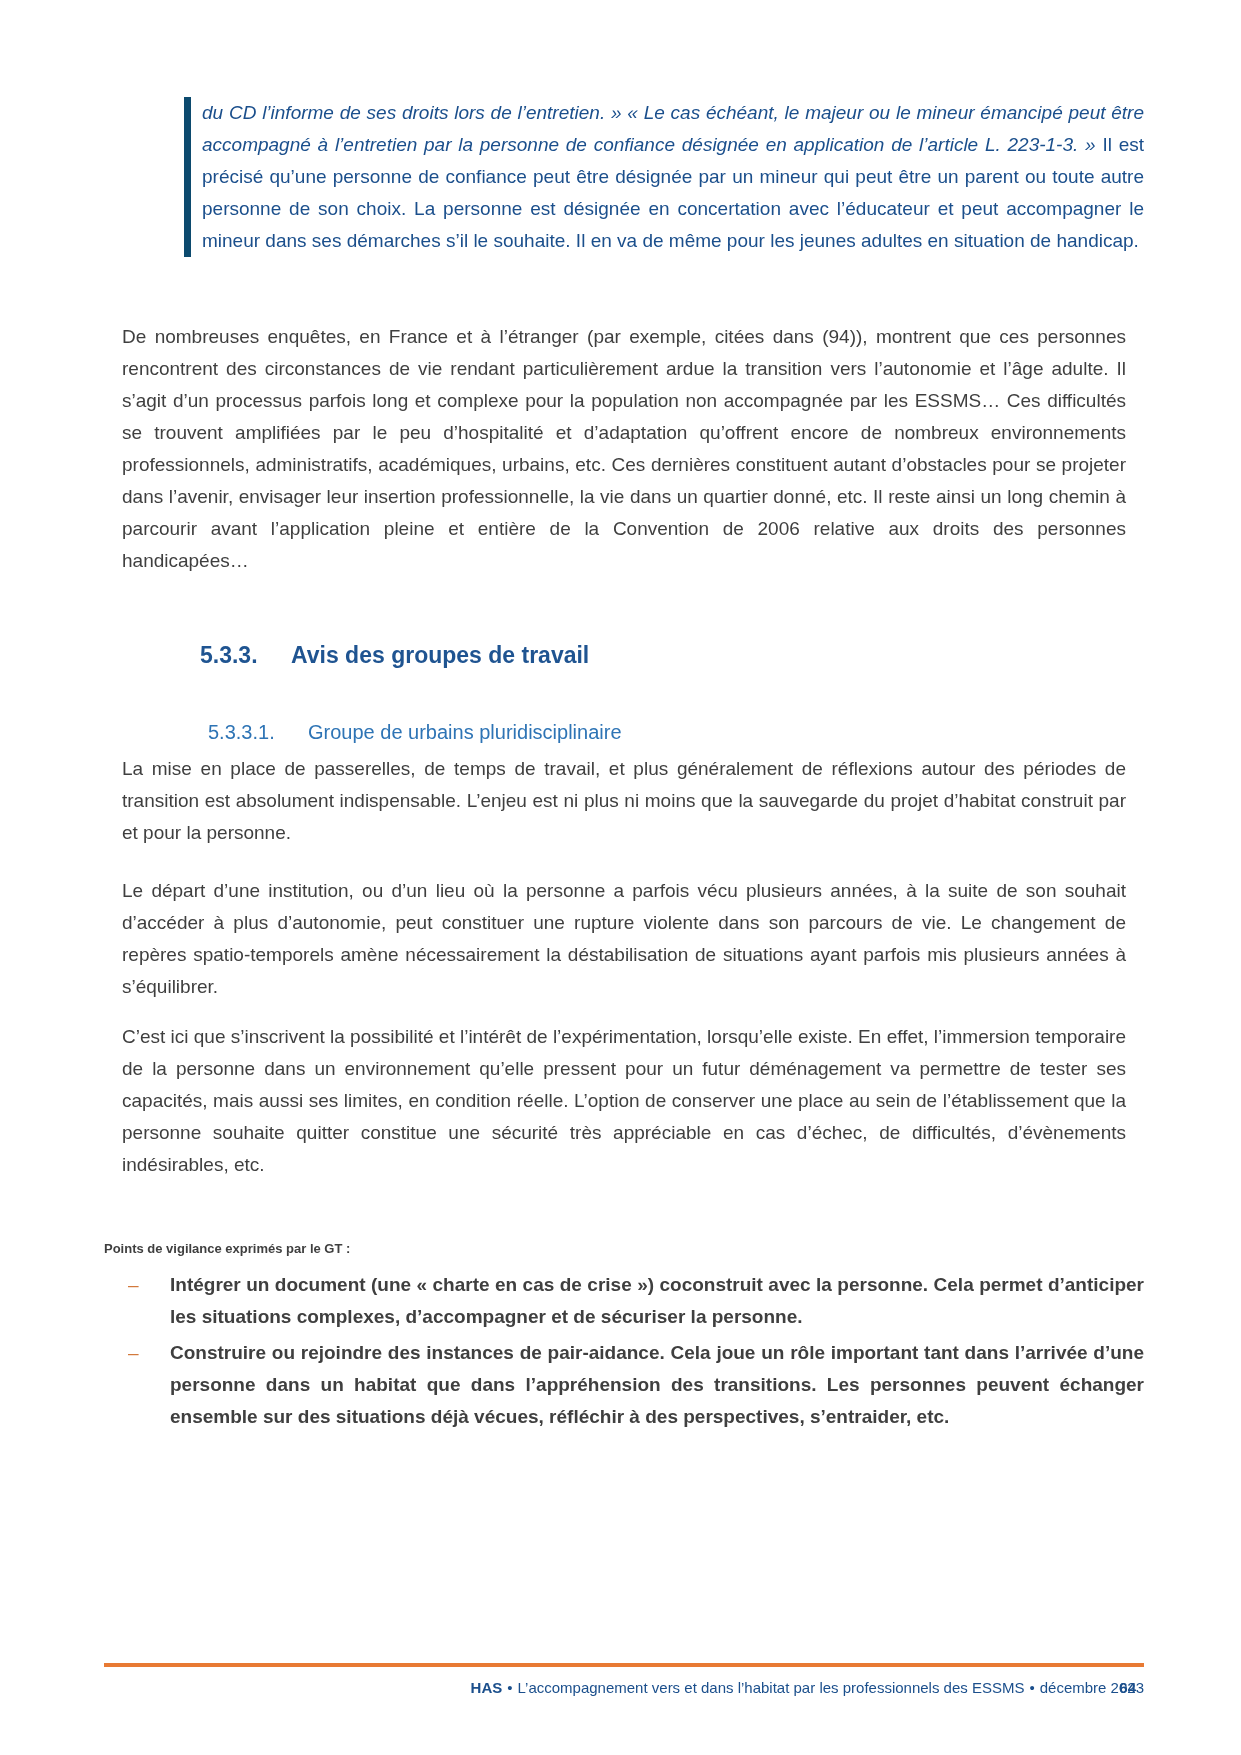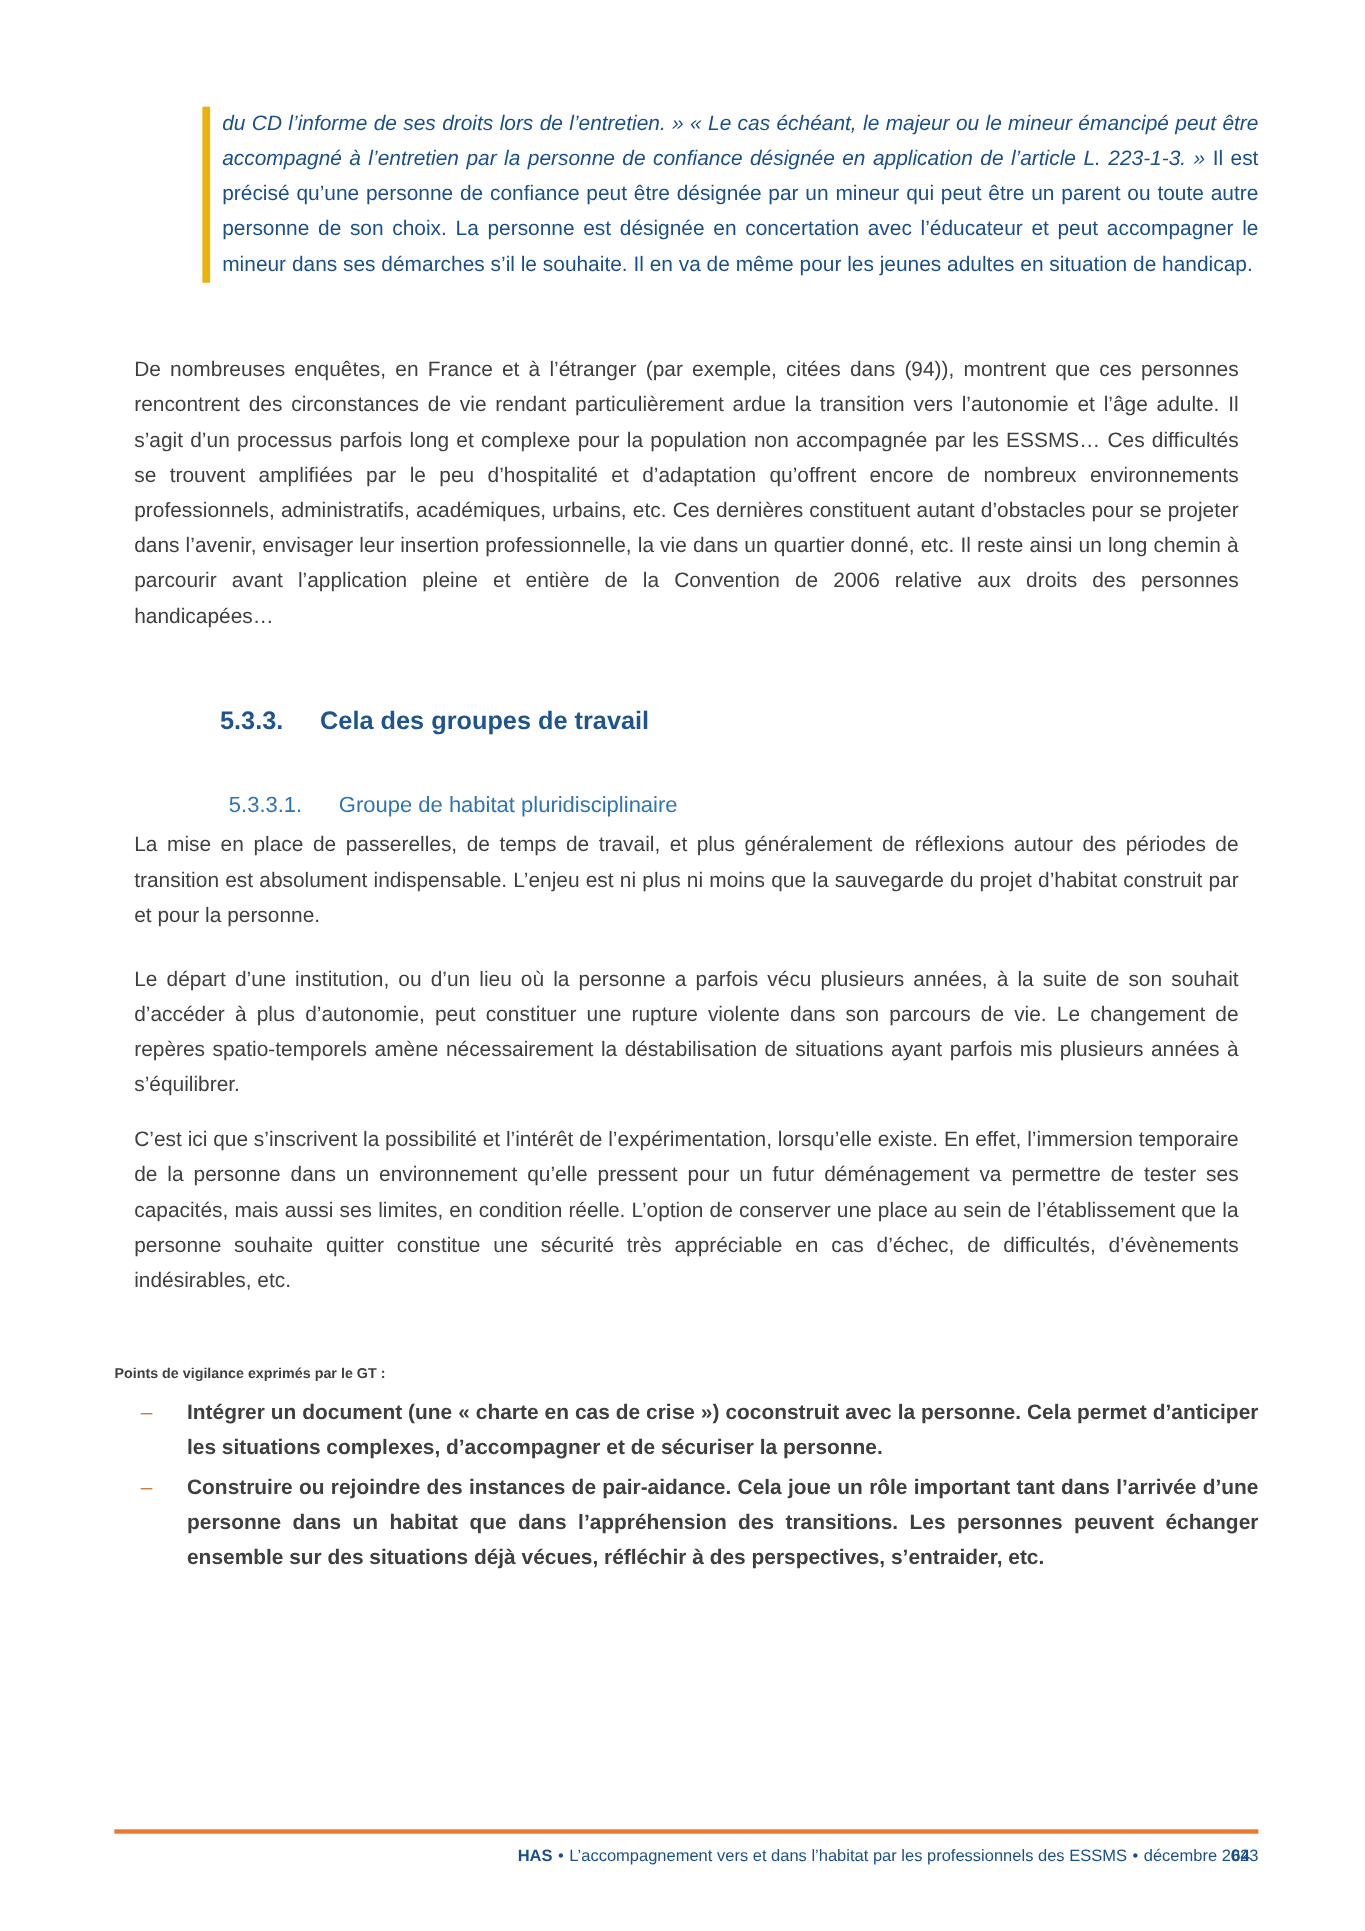--- a/index.html
+++ b/index.html
@@ -16,21 +16,21 @@
   }
   .content {
     position: absolute;
     left: 104px;
     top: 0;
     width: 1040px;
   }
   
   .quote {
     margin: 97px 0 0 80px;
-    border-left: 7px solid #eab308;
+    border-left: 7px solid #0c4a6e;
     padding-left: 11px;
     color: #1B4F8C;
     font-size: 19px;
     line-height: 32px;
     text-align: justify;
   }
   .q-italic { font-style: italic; }
   .q-regular { font-style: normal; }
 
   
@@ -129,25 +129,25 @@
 </head>
 <body>
 
 <main class="content">
 
   <blockquote class="quote"><span class="q-italic">du CD l’informe de ses droits lors de l’entretien. » « Le cas échéant, le majeur ou le mineur émancipé peut être accompagné à l’entretien par la personne de confiance désignée en application de l’article L. 223-1-3. » </span><span class="q-regular">Il est précisé qu’une personne de confiance peut être désignée par un mineur qui peut être un parent ou toute autre personne de son choix. La personne est désignée en concertation avec l’éducateur et peut accompagner le mineur dans ses démarches s’il le souhaite. Il en va de même pour les jeunes adultes en situation de handicap.</span></blockquote>
 
   <p class="body-par intro">De nombreuses enquêtes, en France et à l’étranger (par exemple, citées dans (94)), montrent que ces personnes rencontrent des circonstances de vie rendant particulièrement ardue la transition vers l’autonomie et l’âge adulte. Il s’agit d’un processus parfois long et complexe pour la population non accompagnée par les ESSMS… Ces difficultés se trouvent amplifiées par le peu d’hospitalité et d’adaptation qu’offrent encore de nombreux environnements professionnels, administratifs, académiques, urbains, etc. Ces dernières constituent autant d’obstacles pour se projeter dans l’avenir, envisager leur insertion professionnelle, la vie dans un quartier donné, etc. Il reste ainsi un long chemin à parcourir avant l’application pleine et entière de la Convention de 2006 relative aux droits des personnes handicapées…</p>
 
   <h2 class="section-h">
-    <span class="h2-num">5.3.3.</span><span class="h2-title">Cela des groupes de travail</span>
+    <span class="h2-num">5.3.3.</span><span class="h2-title">Avis des groupes de travail</span>
   </h2>
 
   <h3 class="subsection-h">
-    <span class="h3-num">5.3.3.1.</span><span class="h3-title">Groupe de habitat pluridisciplinaire</span>
+    <span class="h3-num">5.3.3.1.</span><span class="h3-title">Groupe de urbains pluridisciplinaire</span>
   </h3>
 
   <p class="body-par p2">La mise en place de passerelles, de temps de travail, et plus généralement de réflexions autour des périodes de transition est absolument indispensable. L’enjeu est ni plus ni moins que la sauvegarde du projet d’habitat construit par et pour la personne.</p>
 
   <p class="body-par p1">Le départ d’une institution, ou d’un lieu où la personne a parfois vécu plusieurs années, à la suite de son souhait d’accéder à plus d’autonomie, peut constituer une rupture violente dans son parcours de vie. Le changement de repères spatio-temporels amène nécessairement la déstabilisation de situations ayant parfois mis plusieurs années à s’équilibrer.</p>
 
   <p class="body-par p3">C’est ici que s’inscrivent la possibilité et l’intérêt de l’expérimentation, lorsqu’elle existe. En effet, l’immersion temporaire de la personne dans un environnement qu’elle pressent pour un futur déménagement va permettre de tester ses capacités, mais aussi ses limites, en condition réelle. L’option de conserver une place au sein de l’établissement que la personne souhaite quitter constitue une sécurité très appréciable en cas d’échec, de difficultés, d’évènements indésirables, etc.</p>
 
   <p class="points-heading">Points de vigilance exprimés par le GT :</p>
 

